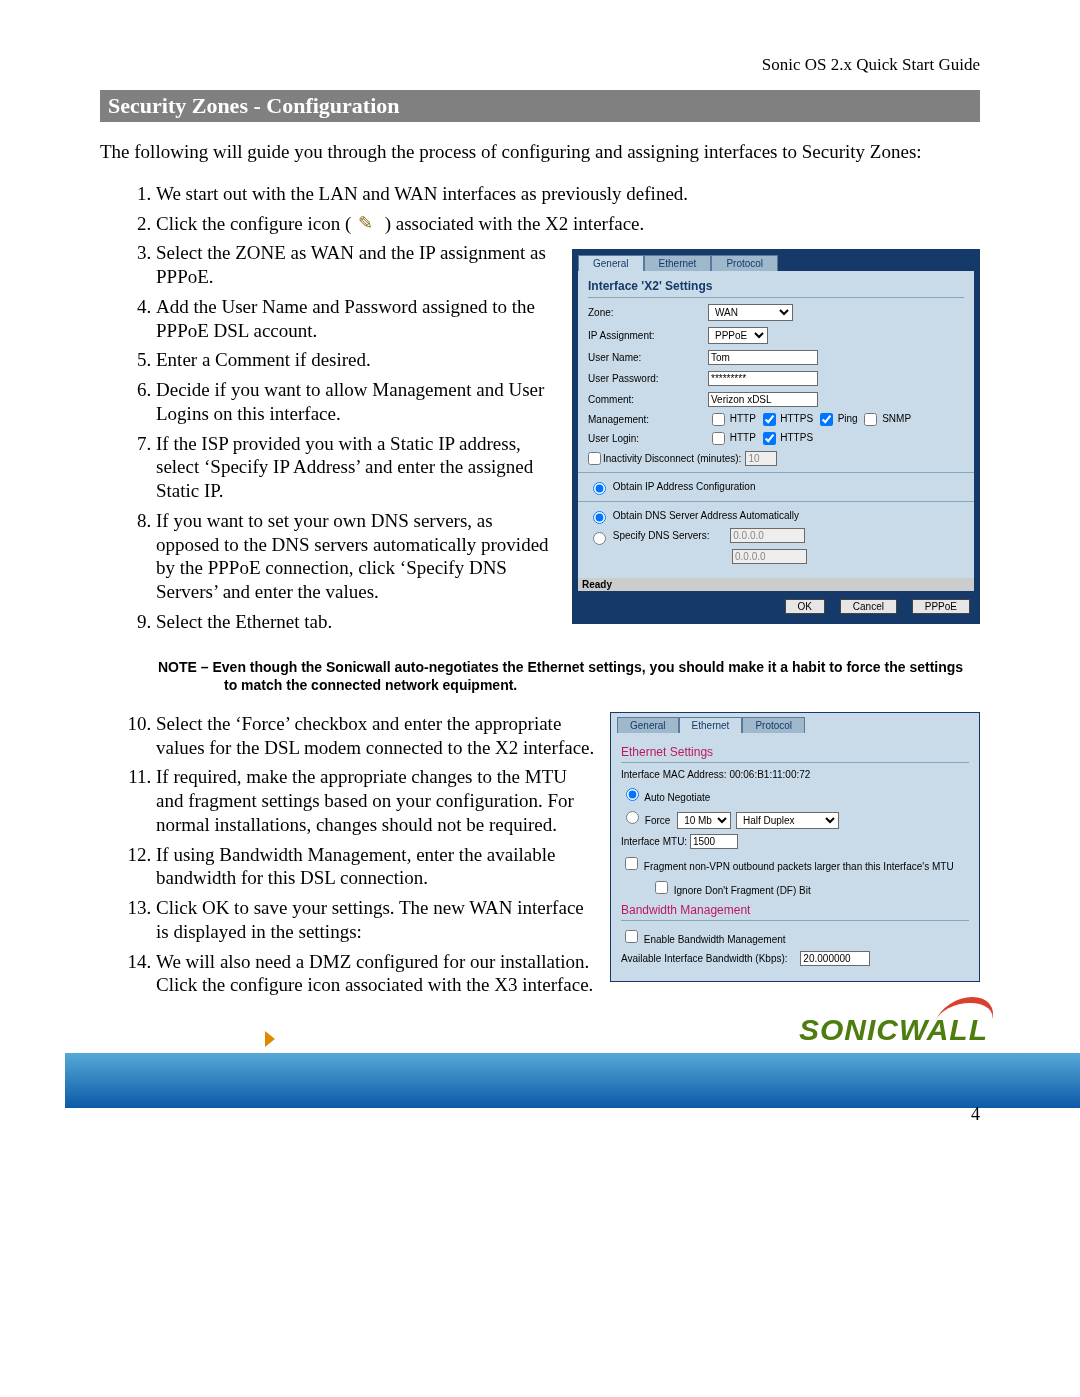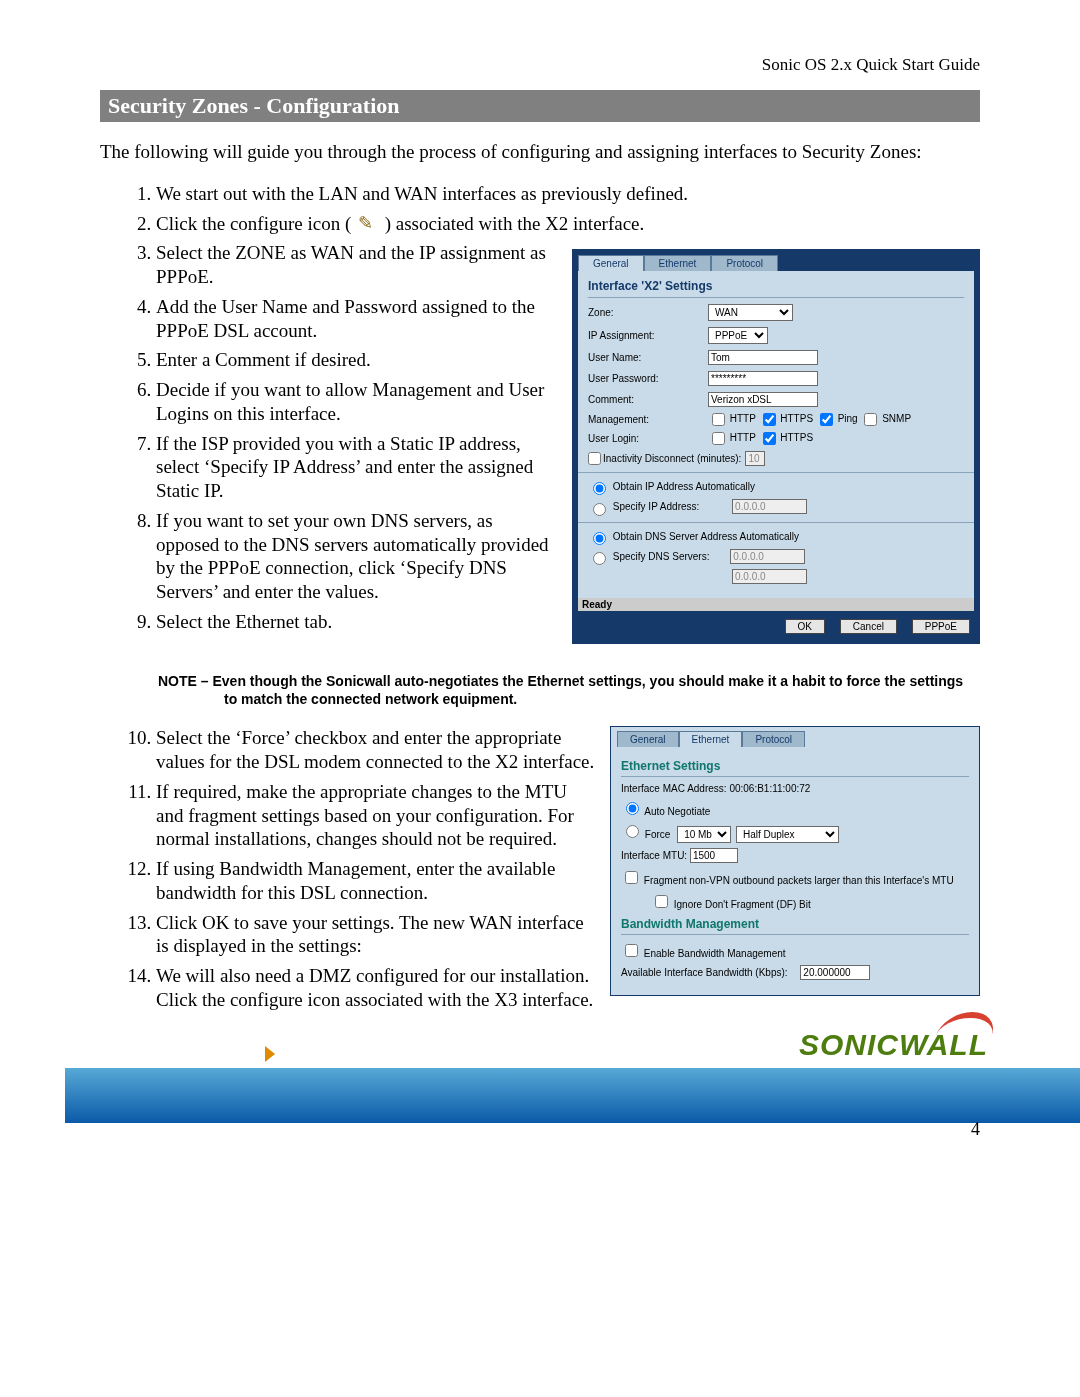--- a/index.html
+++ b/index.html
@@ -138,22 +138,22 @@
   .eth .tab2 {
     background: #9fb8cc;
     border: 1px solid #5a7a9a;
     border-bottom: none;
     padding: 2px 12px;
     color: #153a6a;
   }
   .eth .tab2.on { background: #c9dbe8; }
   .eth .body { padding: 6px 10px 10px 10px; }
   .eth .panel-title {
-    color: #0f766e;
-    font-weight: bold;
+    color: #be185d;
+    font-weight: normal;
     font-size: 12px;
     border-bottom: 1px solid #8aa4bb;
     padding: 0 0 3px 0;
     margin: 6px 0;
   }
   .eth .line { margin: 5px 0; }
   .eth input[type=text], .eth select {
     font-family: Verdana, Arial, sans-serif;
     font-size: 10px;
     border: 1px solid #6a6a6a;
@@ -302,33 +302,28 @@
           <div class="row">
             <div class="lbl">User Login:</div>
             <div class="cbline">
               <input type="checkbox" style=""> <span>HTTP</span>
               <input type="checkbox" checked="" style=""> <span>HTTPS</span>
             </div>
           </div>
           <div class="row cbline">
             <input type="checkbox" style="margin-left: 0px;">
             <span>Inactivity Disconnect (minutes):</span>
-            <input type="text" class="disabled-input" style="width: 20px; margin-left: 4px;" value="10">
+            <input type="text" class="disabled-input" style="width: 32px; margin-left: 4px;" value="10">
           </div>
 
           <div class="hr"></div>
 
           <div class="radio-row">
             <input type="radio" name="ipmode" checked="" style="">
-            <span>Obtain IP Address Automatically</span>
-          </div>
-          <div class="radio-row">
-            <input type="radio" name="ipmode" style="">
-            <span>Specify IP Address:</span>
-            <input type="text" class="ip-input disabled-input" style="margin-left: 30px;" value="0.0.0.0">
+            <span>Obtain IP Address Configuration</span>
           </div>
 
           <div class="hr"></div>
 
           <div class="radio-row">
             <input type="radio" name="dnsmode" checked="" style="">
             <span>Obtain DNS Server Address Automatically</span>
           </div>
           <div class="radio-row">
             <input type="radio" name="dnsmode" style="">

